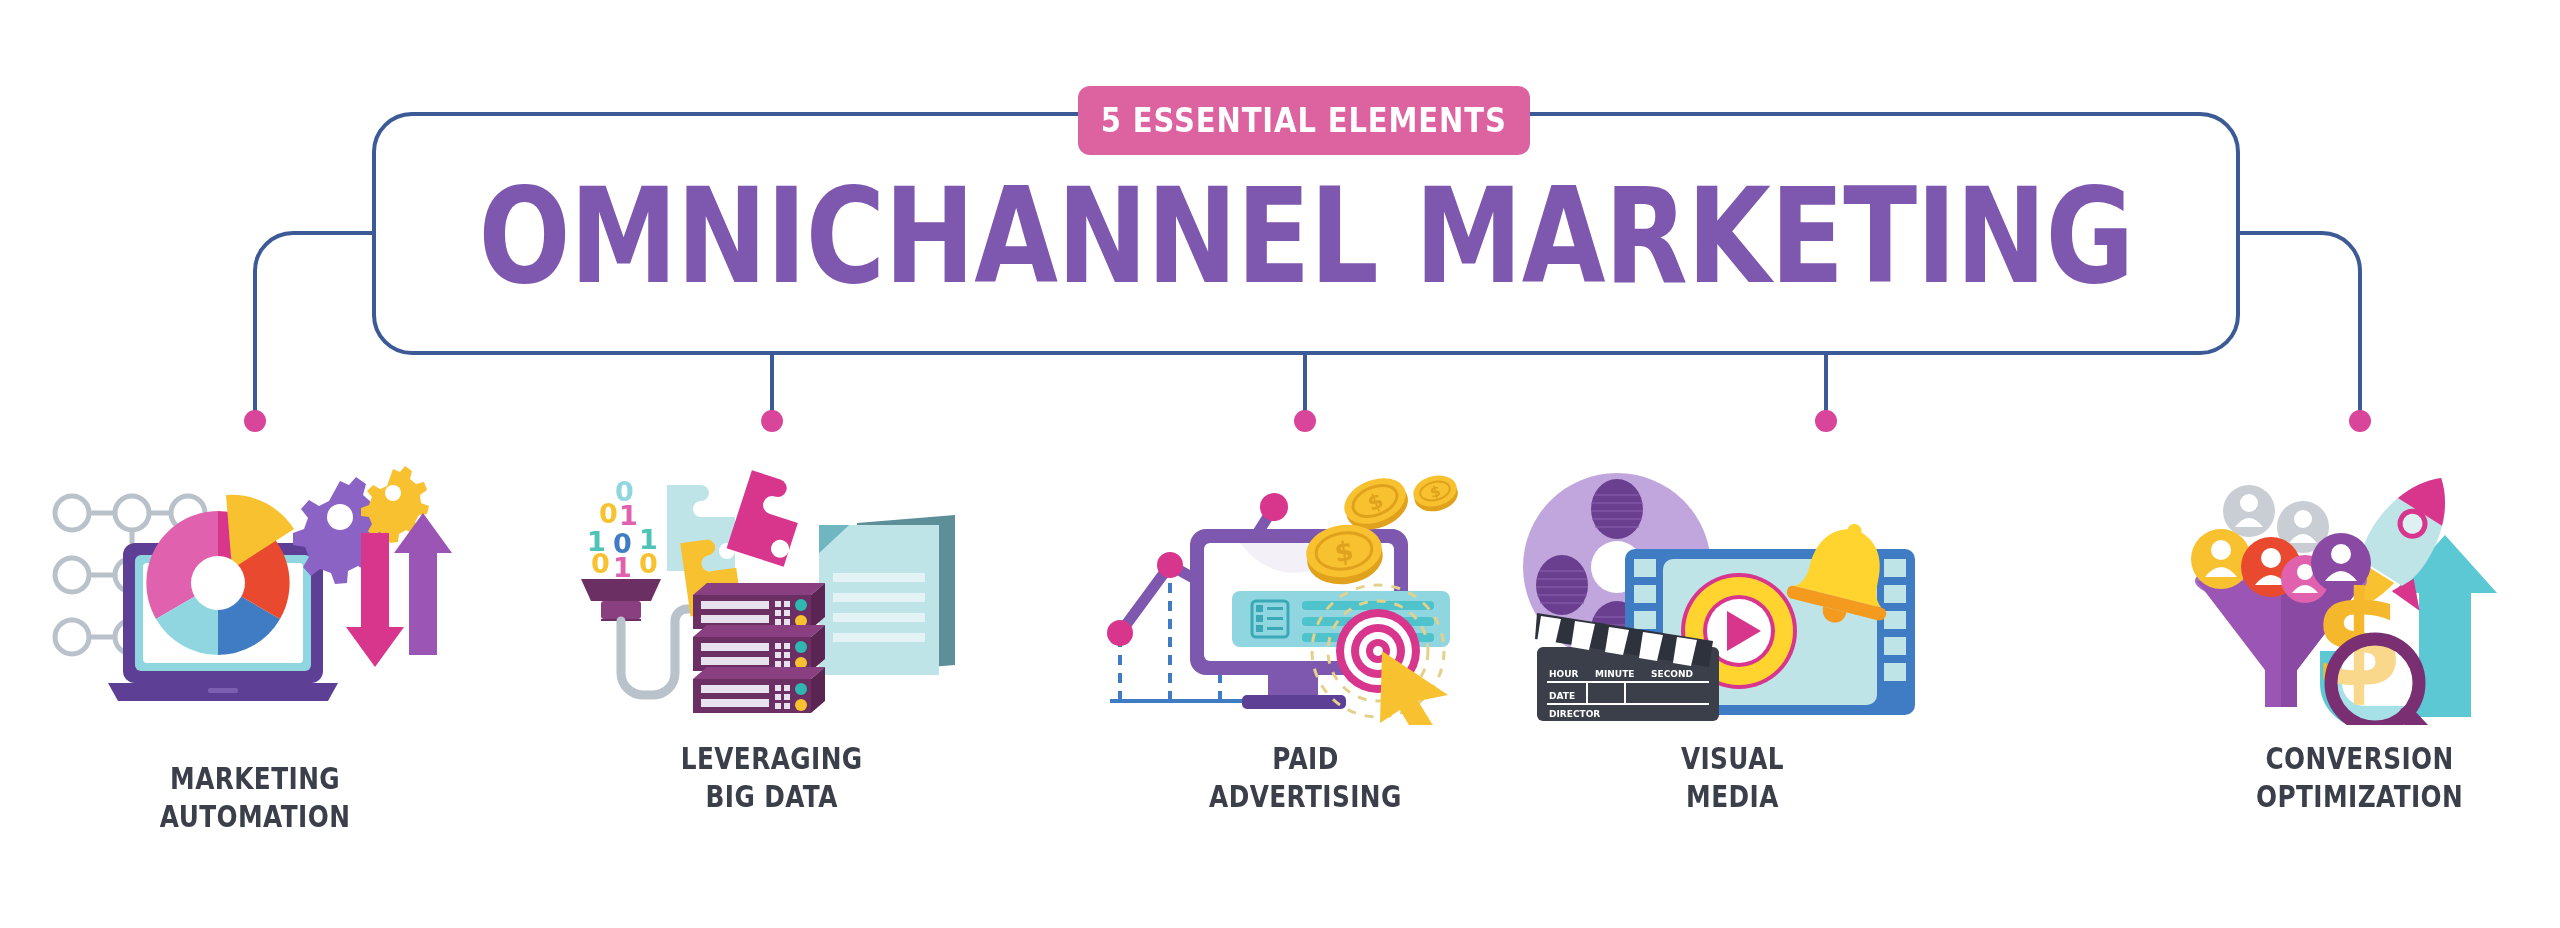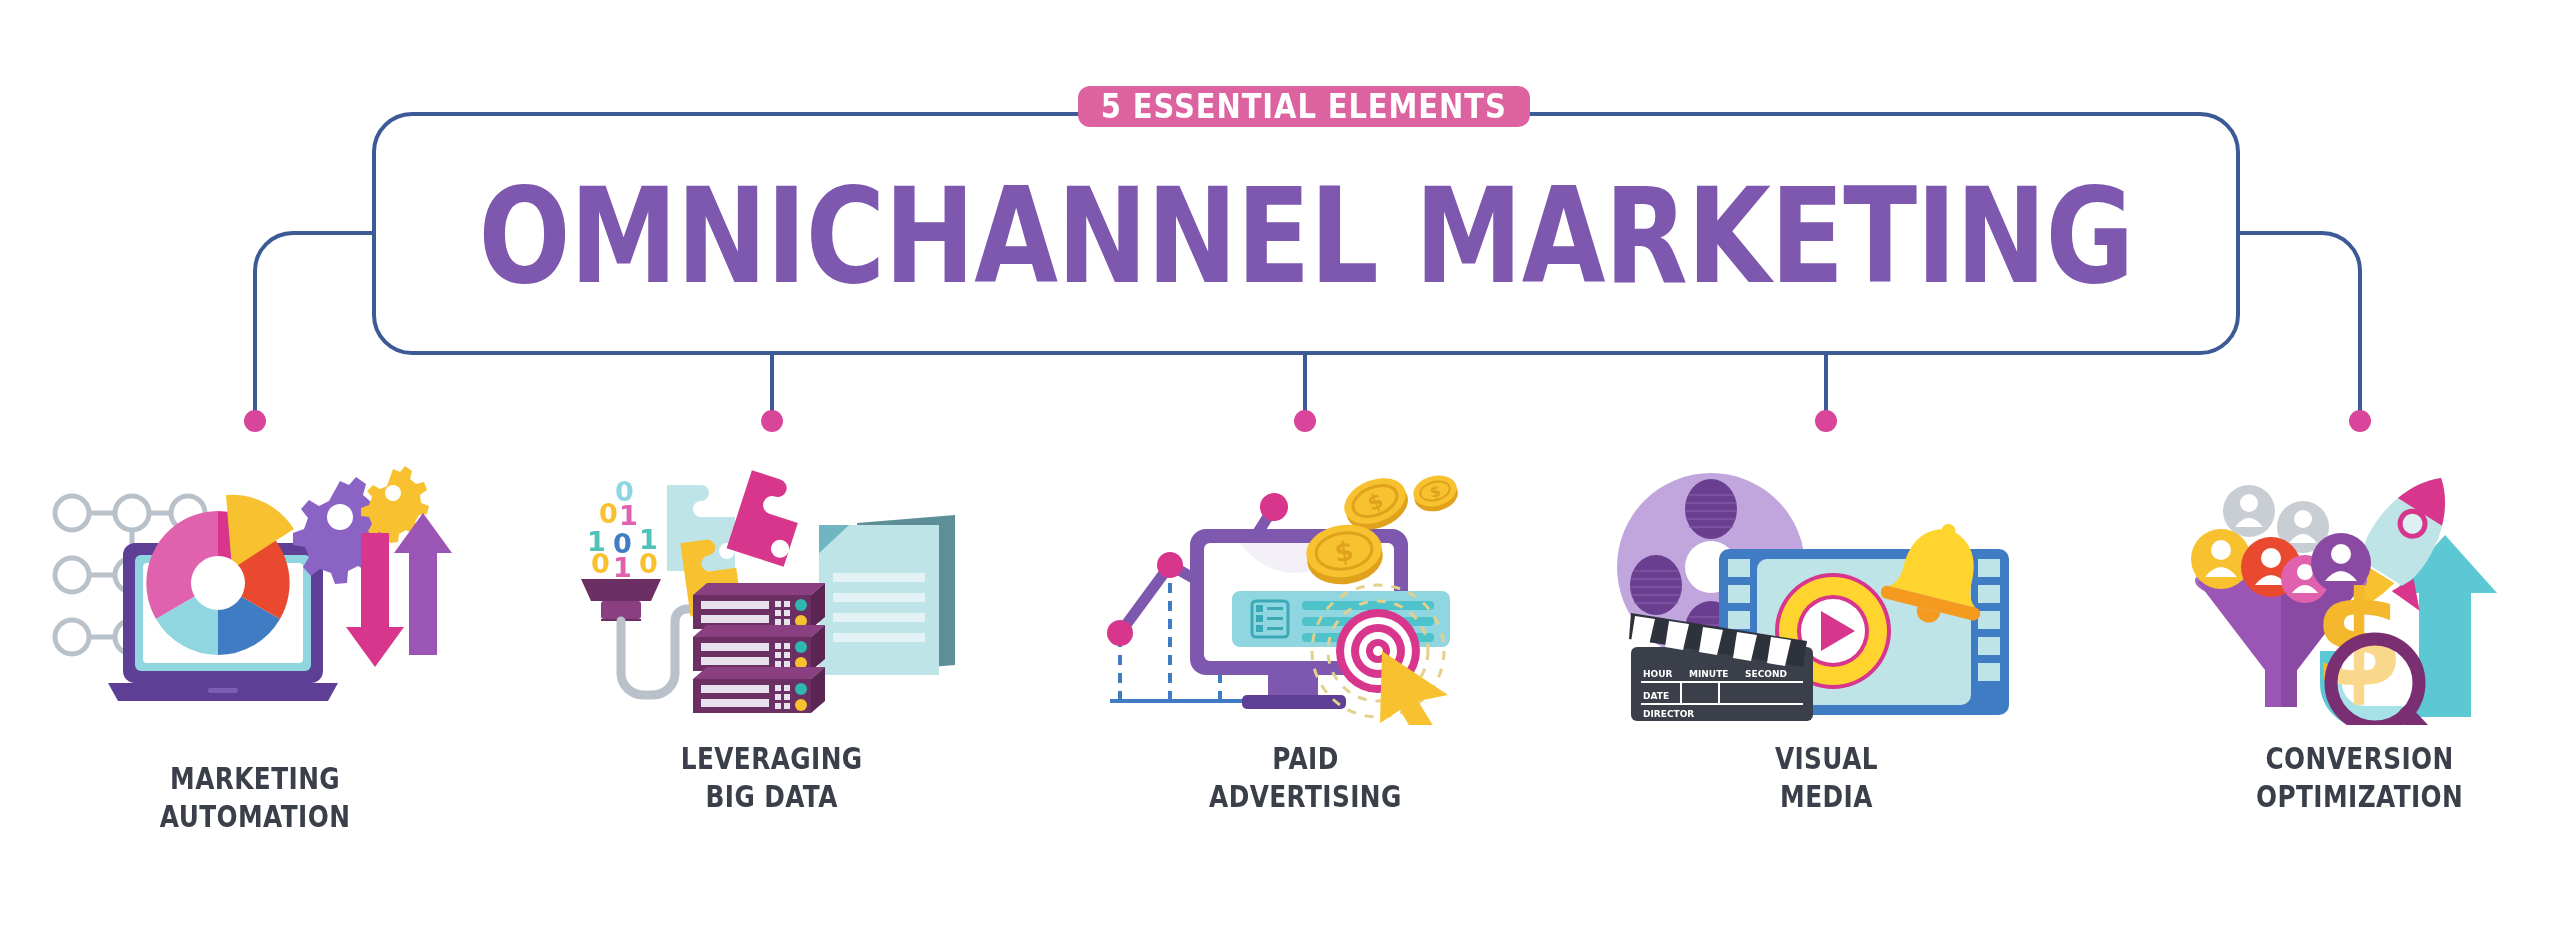--- a/index.html
+++ b/index.html
@@ -56,21 +56,21 @@
     white-space: nowrap;
     transform: scaleX(0.82);
     transform-origin: center center;
   }
 
   #badge {
     position: absolute;
     left: 1078px;
     top: 86px;
     width: 452px;
-    height: 41px;
+    height: 69px;
     background: #dd62a0;
     border-radius: 12px;
     display: flex;
     align-items: center;
     justify-content: center;
     box-sizing: border-box;
   }
   #badge-label {
     color: #ffffff;
     font-family: "DejaVu Sans", sans-serif;
@@ -380,21 +380,21 @@
     </g>
 
     <g>
       <path fill="#f7c12f" d="M292 196 L358 240 L328 246 L344 272 L326 282 L310 255 L290 268 Z"></path>
     </g>
   </svg>
   <div class="element-label">PAID
 ADVERTISING</div>
 </div>
 
-<div class="element-col" style="left:1606px;">
+<div class="element-col" style="left:1512px;">
   <svg class="element-icon" viewBox="0 0 430 270" xmlns="http://www.w3.org/2000/svg">
 
     <g transform="translate(100,112)">
       <circle r="94" fill="#c0a6dd"></circle>
       <circle r="26" fill="#ffffff"></circle>
       <g fill="#6b3f8f">
         <g transform="translate(0,-58)">
             <ellipse rx="26" ry="30"></ellipse>
           </g>
         <g transform="translate(55,18)">

